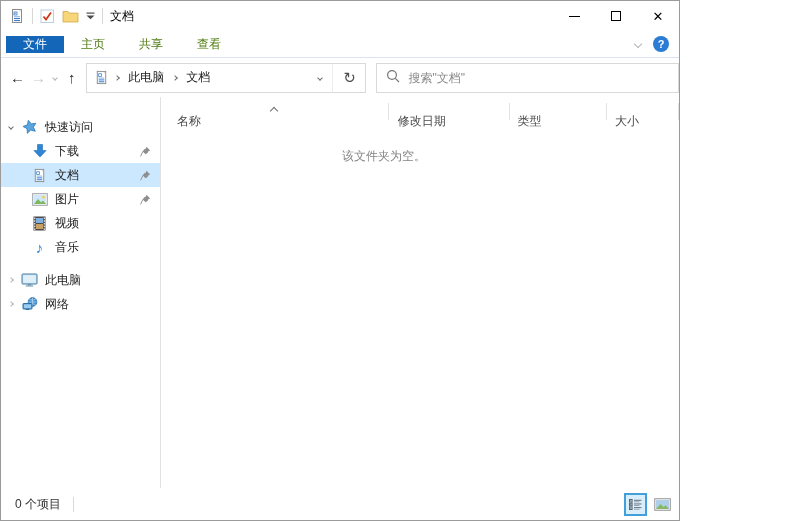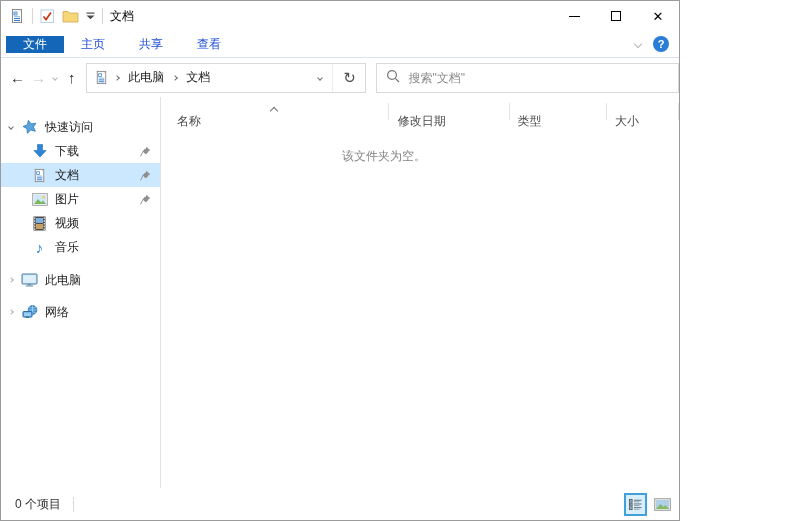--- a/index.html
+++ b/index.html
@@ -14,21 +14,21 @@
   .qat-btn { display:flex; align-items:center; justify-content:center; }
   .win-title { margin-left:7px; font-size:12px; color:#000; }
   .win-controls { margin-left:auto; display:flex; height:30px; }
   .win-btn { width:42px; height:30px; display:flex; align-items:center; justify-content:center; color:#000; }
   .glyph-min { width:11px; height:1px; background:#000; display:inline-block; }
   .glyph-max { width:10px; height:10px; border:1px solid #000; display:inline-block; }
   .glyph-close { font-size:13px; line-height:1; }
 
   
   .ribbon { height:27px; display:flex; align-items:center; border-bottom:1px solid #d9e4f0; flex:0 0 auto; }
-  .tab { display:flex; align-items:center; padding:0 17px; font-size:12px; color:#1d4ed8; }
+  .tab { display:flex; align-items:center; padding:0 17px; font-size:12px; color:#4d7c0f; }
   .tab.file { background:#1467b8; color:#fff; margin-left:5px; }
   .ribbon-right { margin-left:auto; display:flex; align-items:center; gap:12px; padding-right:10px; }
   .help-circle { width:16px; height:16px; border-radius:50%; background:#2a7cd4; color:#fff; font-size:11px; font-weight:bold; display:flex; align-items:center; justify-content:center; }
 
   
   .chev { display:inline-block; width:6px; height:6px; border-right:1.4px solid #6e6e6e; border-bottom:1.4px solid #6e6e6e; }
   .chev.down { transform:rotate(45deg); }
   .chev.right { transform:rotate(-45deg); }
   .chev.sm { width:4px; height:4px; }
   .chev.light { border-color:#b4b4b4; }
@@ -56,21 +56,21 @@
   .body { flex:1; display:flex; min-height:0; }
   .sidebar { width:160px; border-right:1px solid #e2e2e2; padding-top:18px; flex:0 0 auto; }
   .side-row { height:24px; display:flex; align-items:center; font-size:12px; color:#1a1a1a; }
   .side-row .twisty { width:20px; display:flex; justify-content:center; align-items:center; flex:0 0 auto; }
   .side-row .ic { width:17px; display:flex; justify-content:center; flex:0 0 auto; margin-right:7px; }
   .side-row.child { padding-left:10px; }
   .side-row.child .ic { margin-left:20px; }
   .side-row.selected { background:#cce8ff; }
   .pin { margin-left:auto; margin-right:9px; display:flex; }
   .group-gap1 { margin-top:9px; }
-  .group-gap2 { margin-top:8px; }
+  .group-gap2 { }
 
   
   .content { flex:1; display:flex; flex-direction:column; min-width:0; }
   .list-header { height:28px; display:flex; align-items:center; color:#4a4a4a; flex:0 0 auto; }
   .hcell { height:100%; display:flex; align-items:center; padding-left:8px; position:relative;margin-top:20px; }
   .hcell.name { width:273px; padding-left:16px; }
   .hcell.date { width:144px; padding-left:9px; }
   .hcell.type { width:116px; }
   .hcell.size { width:85px;text-align:right; }
   .hdiv { width:1px; height:17px; background:#e3e3e3; align-self:center; }

